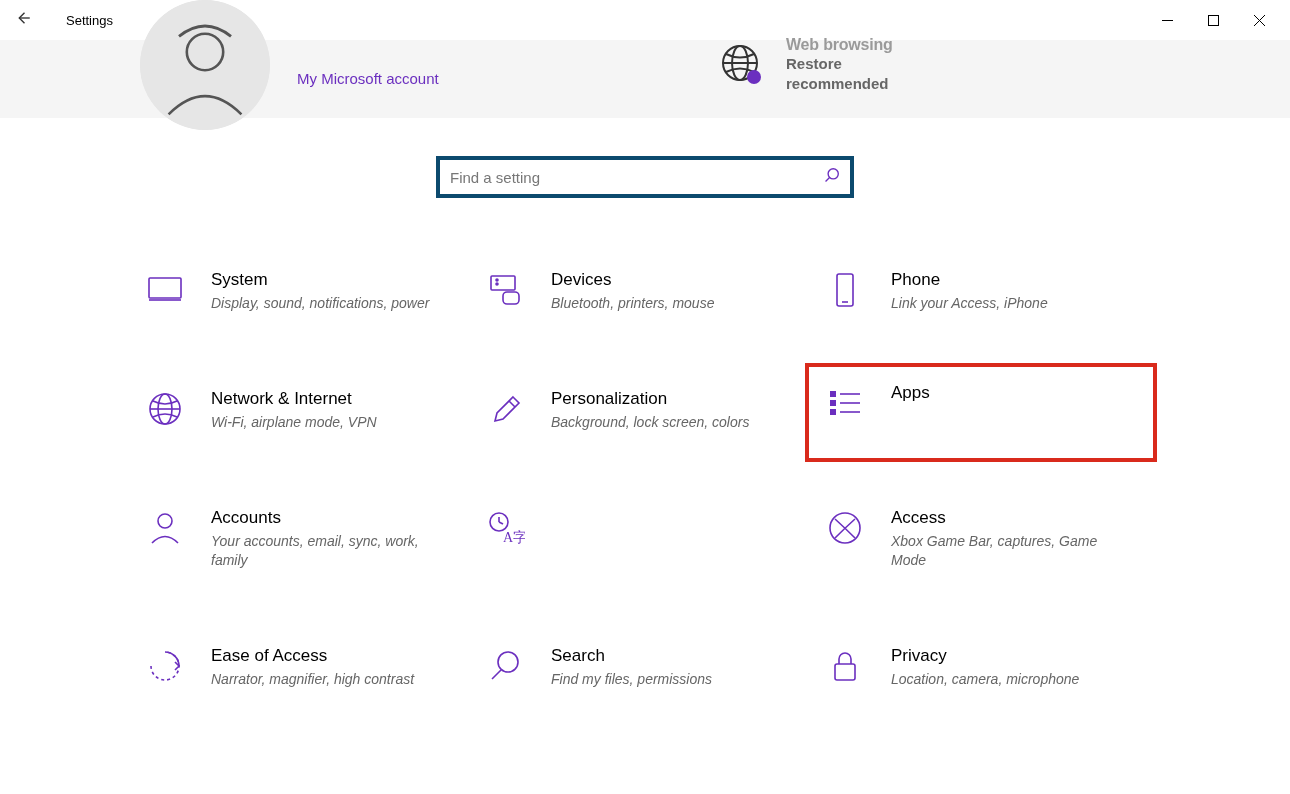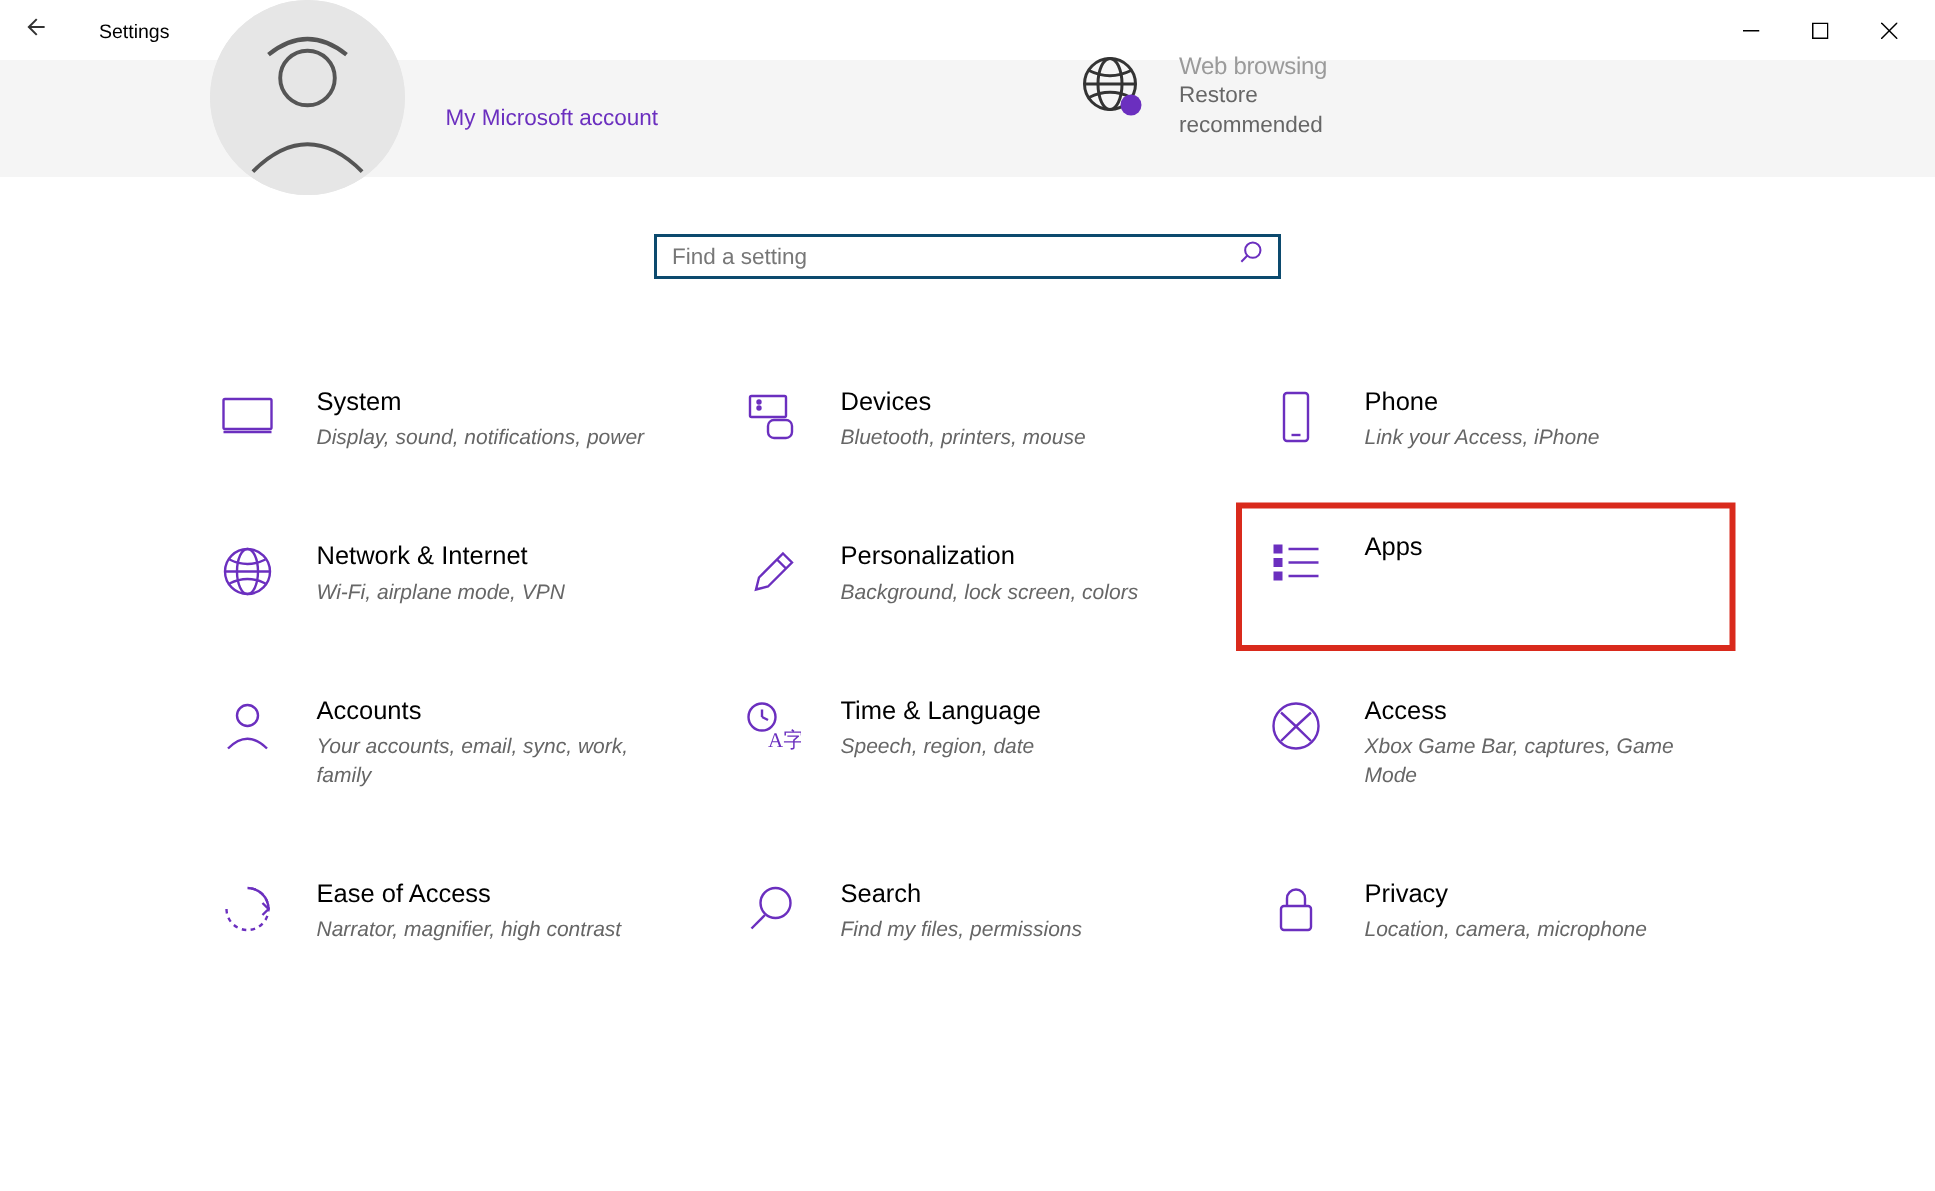--- a/index.html
+++ b/index.html
@@ -7,30 +7,30 @@
   .titlebar { display: flex; align-items: center; height: 40px; padding: 0 8px; justify-content: flex-end; }
   .titlebar .back { width: 30px; text-align: center; font-size: 16px; color: #333; cursor: pointer; }
   .titlebar .title { font-size: 13px; color: #000; margin-left: 28px; }
   .titlebar .spacer { flex: 1; }
   .winbtn { width: 46px; text-align: center; font-size: 13px; color: #000; cursor: pointer; }
   .winbtn svg { display: block; margin: 0 auto; }
   .top-band { background: #f5f5f5; height: 78px; position: relative; border-top: 0; }
   .avatar-half { position: absolute; left: 140px; top: -40px; width: 130px; height: 130px; border-radius: 50%; background: #e6e6e6; overflow: hidden; }
   .avatar-half svg { width: 100%; height: 100%; }
   .ms-link { position: absolute; left: 297px; top: 30px; color: #6b2fbf; font-size: 15px; cursor: pointer; }
-  .web-browsing { position: absolute; left: 720px; top: -4px; display: flex; align-items: flex-start; gap: 22px; }
+  .web-browsing { position: absolute; left: 720px; top: -4px; display: flex; align-items: center; gap: 22px; font-weight: bold; }
   .web-browsing .wb-icon { width: 44px; height: 44px; }
   .web-browsing .wb-text .wb-title { font-size: 16px; color: #9a9a9a; letter-spacing: -0.2px; }
   .web-browsing .wb-text .wb-sub { font-size: 15px; color: #666; line-height: 1.35; }
   .search-wrap { display: flex; justify-content: center; margin-top: 38px; }
-  .search-box { width: 418px; height: 30px; border: 2px solid #0c4a6e; display: flex; align-items: center; padding: 0 10px; }
+  .search-box { width: 418px; height: 42px; border: 4px solid #0c4a6e; display: flex; align-items: center; padding: 0 10px; }
   .search-box input { flex: 1; border: none; outline: none; font-size: 15px; color: #333; }
   .search-box input::placeholder { color: #777; }
   .search-box .sicon { color: #6b2fbf; }
-  .categories { width: 1000px; margin: 66px auto 0; display: grid; grid-template-columns: repeat(3, 1fr); column-gap: 20px; row-gap: 64px; gap: 48px; }
+  .categories { width: 1000px; margin: 66px auto 0; display: grid; grid-template-columns: repeat(3, 1fr); column-gap: 20px; row-gap: 64px; }
   .cat { display: flex; align-items: flex-start; gap: 26px; padding: 6px 10px 6px 0; cursor: pointer; }
   .cat .cicon { width: 40px; height: 40px; flex-shrink: 0; color: #6b2fbf; }
   .cat .cicon svg { width: 100%; height: 100%; stroke: #6b2fbf; fill: none; stroke-width: 1.6; }
   .cat .ctext .ctitle { font-size: 17px; color: #000; }
   .cat .ctext .cdesc { font-size: 14px; color: #666; margin-top: 4px; line-height: 1.35; max-width: 220px; font-style: italic; }
   .highlight { outline: 4px solid #d92a1c; outline-offset: -2px; padding: 18px 10px 22px 18px; margin: -18px -10px -22px -18px; }
 </style>
 </head>
 <body>
 
@@ -204,24 +204,20 @@
 
   <div class="cat">
     <div class="cicon">
       <svg viewBox="0 0 40 40">
           <circle cx="14" cy="14" r="9"></circle>
           <line x1="14" y1="9" x2="14" y2="14"></line>
           <line x1="14" y1="14" x2="18" y2="16"></line>
           <text x="18" y="34" font-size="14" fill="#6b2fbf" stroke="none" font-family="Segoe UI">A字</text>
         </svg>
     </div>
-    <div class="ctext">
-      <div class="ctitle">Time &amp; Language</div>
-      <div class="cdesc">Speech, region, date</div>
-    </div>
   </div>
 
   <div class="cat">
     <div class="cicon">
       <svg viewBox="0 0 40 40">
           <circle cx="20" cy="20" r="15"></circle>
           <path d="M10 11 Q20 20 30 30"></path>
           <path d="M30 11 Q20 20 10 30"></path>
         </svg>
     </div>

